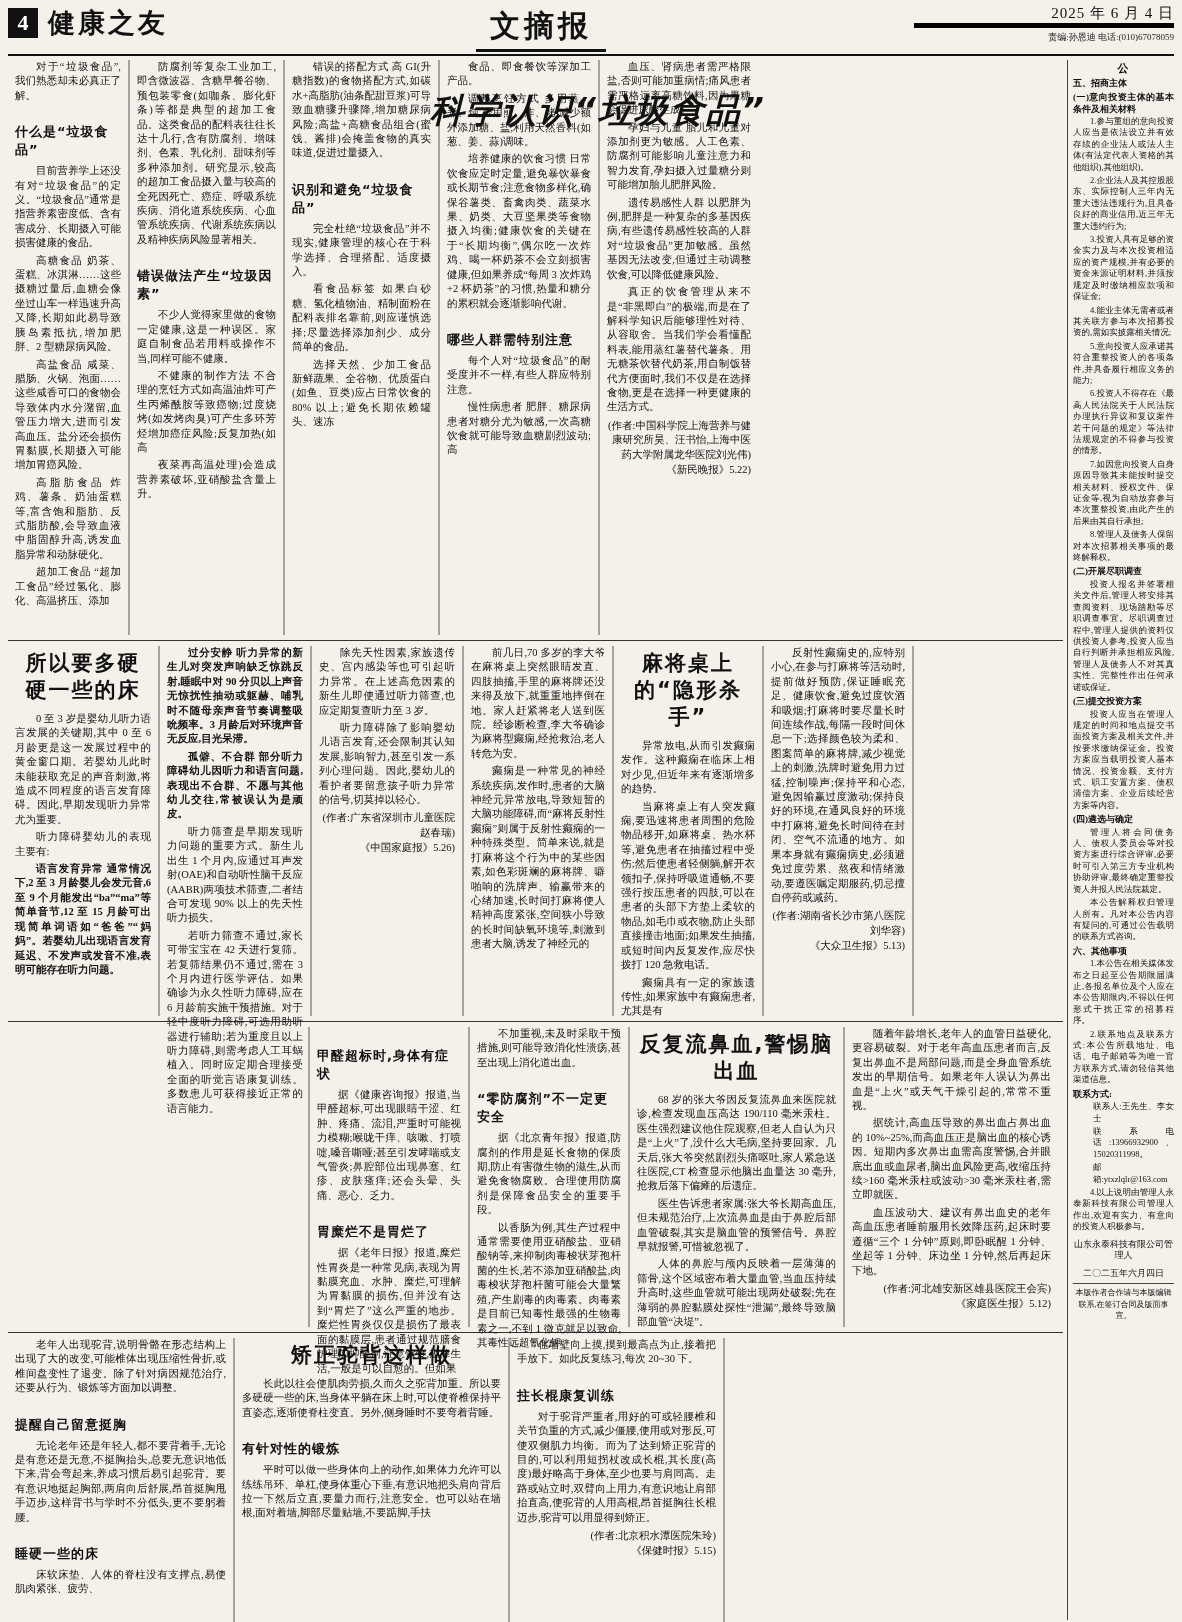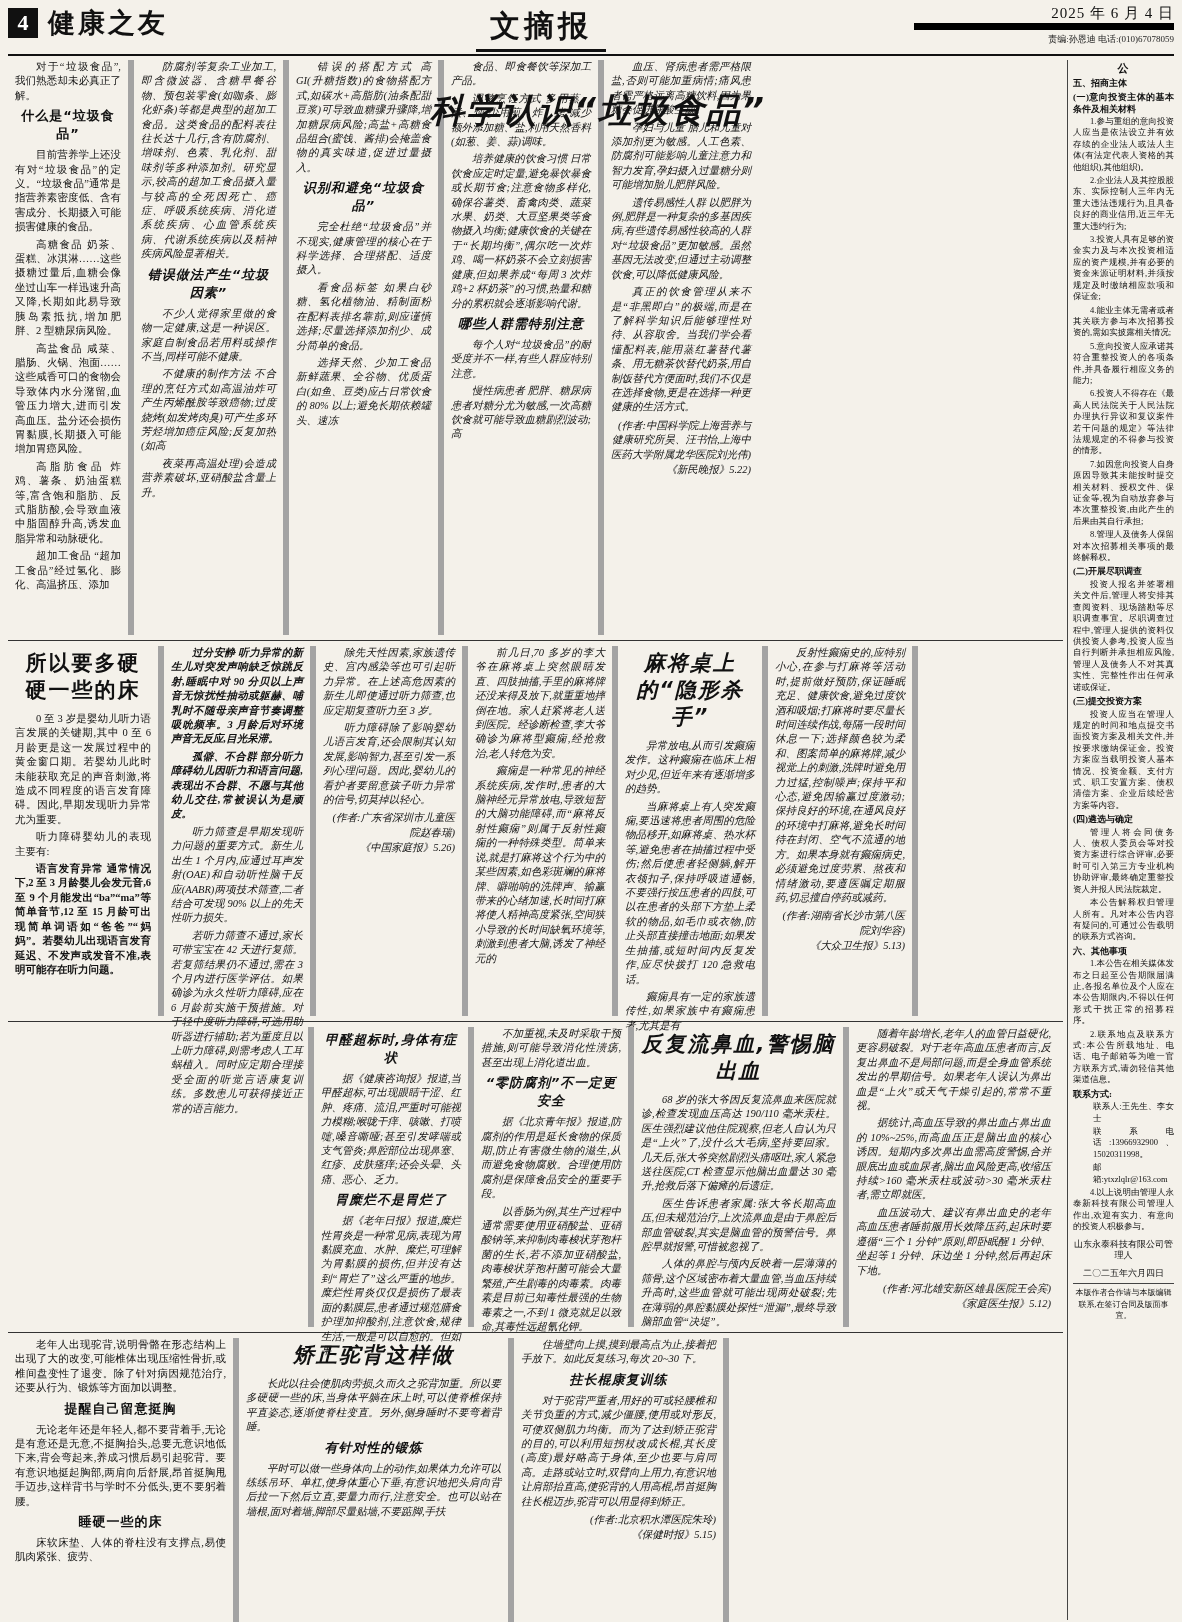--- a/index.html
+++ b/index.html
@@ -12,46 +12,46 @@
   }
   .page{position:relative;width:1182px;height:1622px;box-sizing:border-box;padding:6px 8px;background:#f4f1ea;}
 
   
   .masthead{display:flex;align-items:flex-start;height:46px;border-bottom:2px solid #111;padding-bottom:2px;}
   .pagenum{width:30px;height:30px;background:#111;color:#fff;font-weight:bold;font-size:22px;display:flex;align-items:center;justify-content:center;margin-top:2px;}
   .section-title{font-family:"DejaVu Sans","Liberation Sans",sans-serif;font-weight:bold;font-size:27px;margin-left:10px;letter-spacing:3px;line-height:34px;}
   .masthead-mid{flex:1;text-align:center;}
   .paper-name{font-family:"DejaVu Sans","Liberation Sans",sans-serif;font-weight:bold;font-size:30px;letter-spacing:4px;border-bottom:3px solid #111;display:inline-block;padding:0 14px 2px 14px;}
   .masthead-right{width:260px;text-align:right;font-size:11px;line-height:15px;}
-  .issue-date{font-size:15px;letter-spacing:1px;border-bottom:7px solid #000000;padding-bottom:2px;margin-bottom:2px;}
+  .issue-date{font-size:15px;letter-spacing:1px;border-bottom:5px solid #000000;padding-bottom:2px;margin-bottom:2px;}
   .contact{font-size:9px;color:#222;font-family:Liberation Serif, serif;}
 
   
   .body-wrap{display:flex;margin-top:4px;height:1560px;}
   .main-area{width:1055px;position:relative;}
   .side-col{width:118px;margin-left:4px;border-left:1px solid #444;padding-left:5px;font-size:8.5px;line-height:11.5px;text-align:justify;}
 
   .rule-h{border-top:1px solid #333;margin:5px 0;}
 
   
   .block{display:flex;}
   .col{padding:0 7px;box-sizing:border-box;}
-  .col + .col{border-left:6px solid #a3a3a3;font-style:italic;}
+  .col + .col{border-left:2px solid #a3a3a3;}
 
   h1.headline{
     font-family:"DejaVu Sans","Liberation Sans",sans-serif;
     font-size:34px;font-weight:bold;letter-spacing:2px;text-align:center;margin:4px 0 10px 0;line-height:40px;
   }
   h2.headline{
     font-family:"DejaVu Sans","Liberation Sans",sans-serif;
     font-size:21px;font-weight:bold;letter-spacing:2px;text-align:center;margin:4px 0 8px 0;line-height:27px;
   }
   h3.sub{
     font-family:"DejaVu Sans","Liberation Sans",sans-serif;
-    font-size:13px;font-weight:bold;text-align:center;margin:4px 0 5px 0;letter-spacing:1px;
+    font-size:13px;font-weight:bold;text-align:left;margin:20px 0 5px 0;letter-spacing:1px;
   }
   p{margin:0 0 3px 0;font-size:10.5px;line-height:14.4px;text-align:justify;text-indent:2em;}
   p.noind{text-indent:0;padding-left:20px;}
   .byline{font-size:10.5px;line-height:14.4px;text-align:right;margin-top:4px;}
   .source{font-size:10.5px;text-align:right;margin-top:1px;}
   .lead{font-weight:bold;}
 
   
   .top-block{height:575px;}
   .tb-c1{width:120px;}

